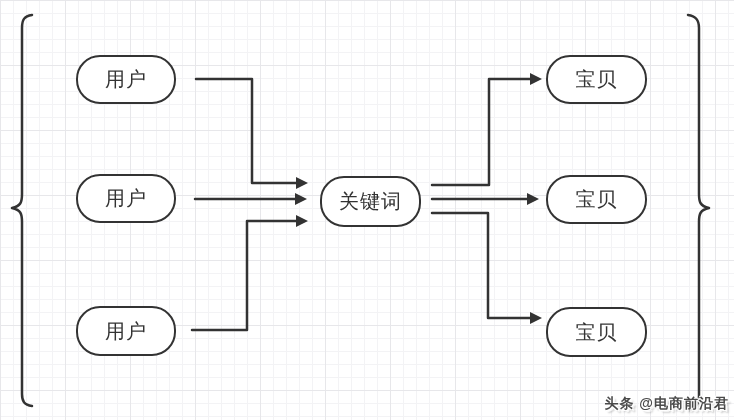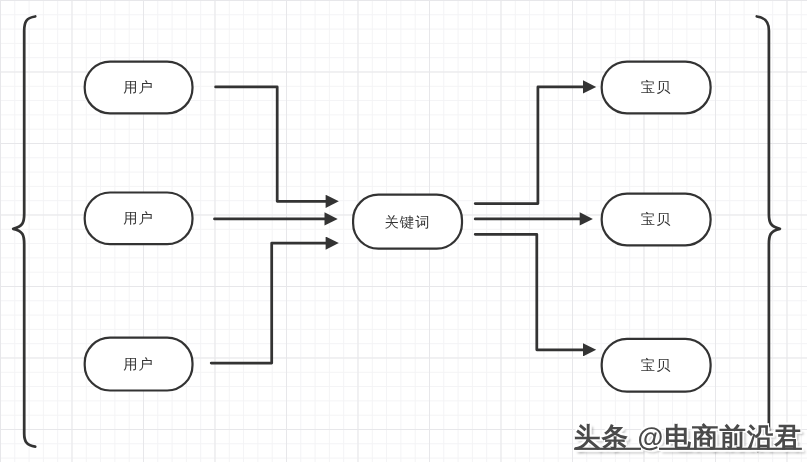--- a/index.html
+++ b/index.html
@@ -44,41 +44,40 @@
   .arrowhead { fill: var(--stroke); }
   .node {
     position: absolute;
     box-sizing: border-box;
     background: var(--node-fill);
     border: 2px solid var(--stroke);
     border-radius: 24px;
     display: flex;
     align-items: center;
     justify-content: center;
-    font-size: 13px;
+    font-size: 20px;
     color: var(--node-text);
     letter-spacing: 1px;
   }
   .watermark {
     position: absolute;
     right: 5px;
     bottom: 7px;
-    font-size: 24px;
+    font-size: 14px;
     font-weight: bold;
     color: var(--watermark-text);
     letter-spacing: 1px;
     text-shadow:
       -1px -1px 0 #ffffff,
        1px -1px 0 #ffffff,
       -1px  1px 0 #ffffff,
        1px  1px 0 #ffffff,
        2px  2px 1px rgba(255,255,255,0.9),
        3px  3px 2px rgba(0,0,0,0.25);
     white-space: nowrap;
-    text-decoration: underline;
   }
 </style>
 </head>
 <body>
 
 <div class="canvas">
 
   <svg class="wires" viewBox="0 0 734 420" xmlns="http://www.w3.org/2000/svg">
     <defs>
       <marker id="arrow" viewBox="0 0 12 12" refX="1" refY="6" markerUnits="userSpaceOnUse" markerWidth="13" markerHeight="12" orient="auto">

